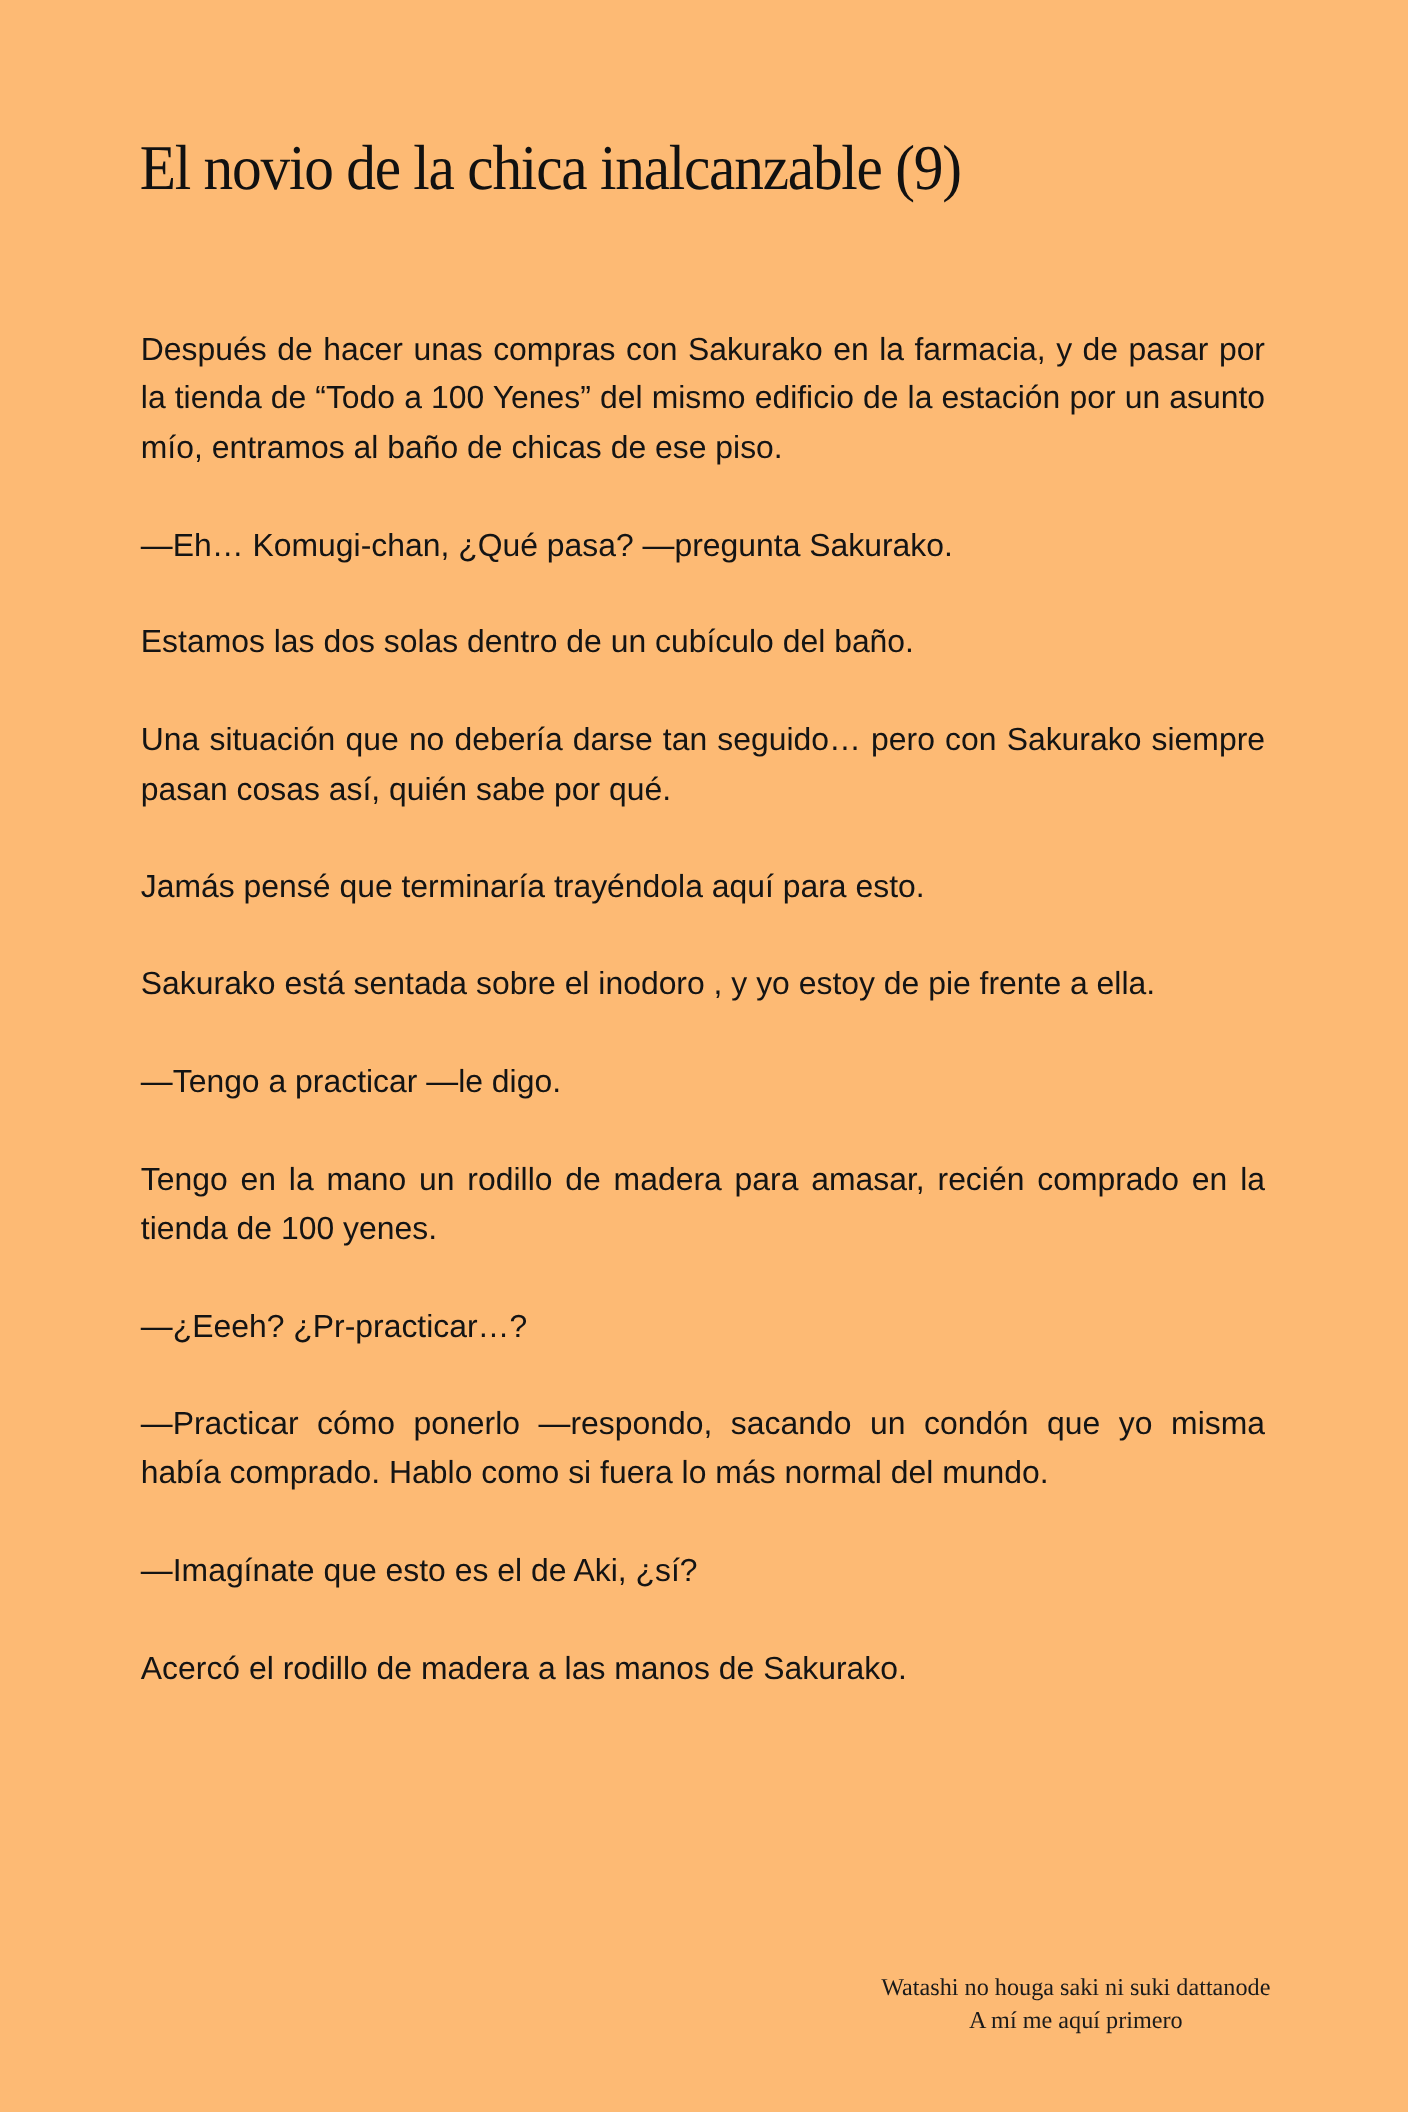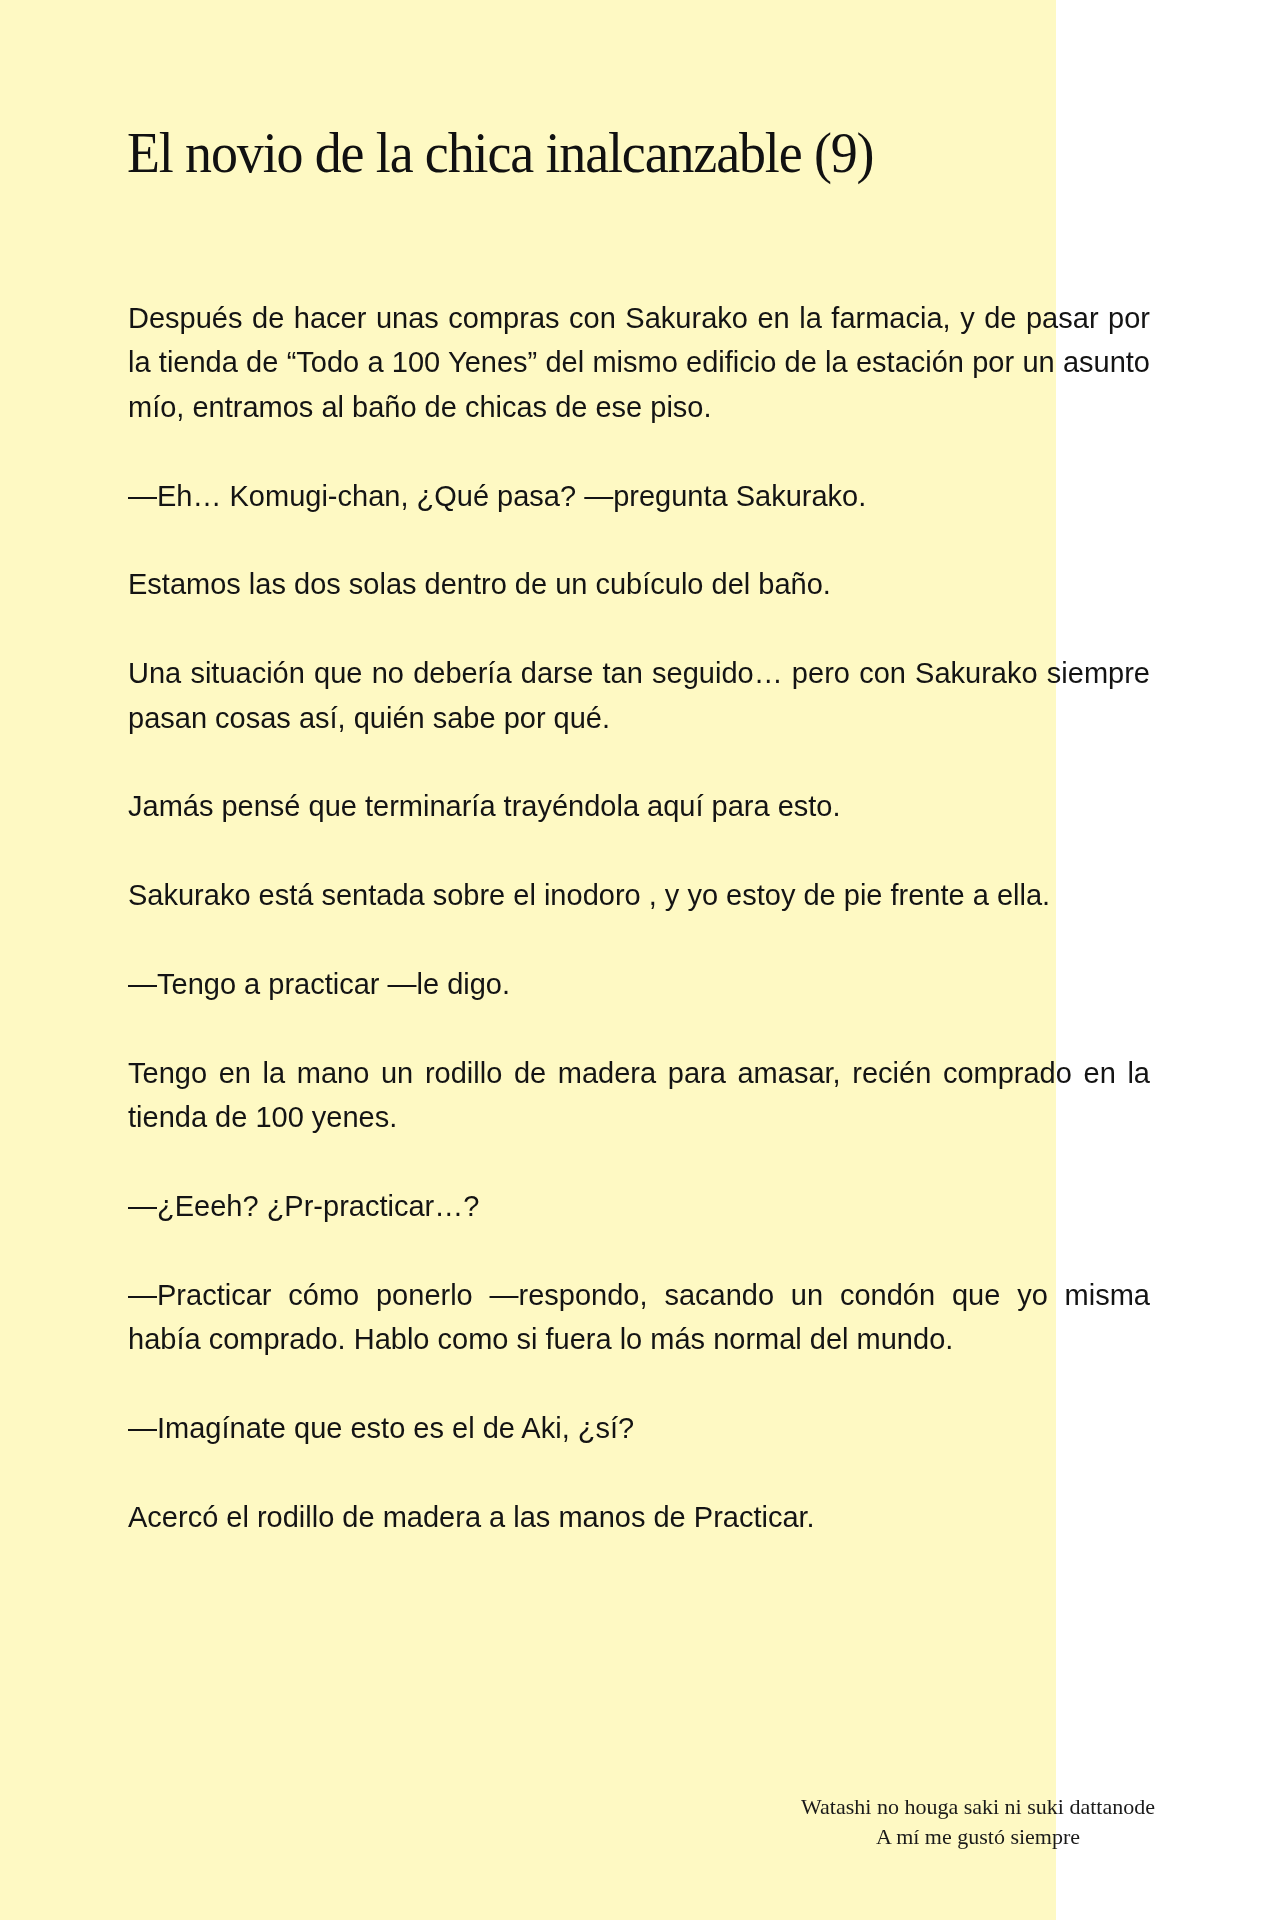--- a/index.html
+++ b/index.html
@@ -10,23 +10,23 @@
     body {
       width: 1280px;
       height: 1920px;
       position: relative;
       overflow: hidden;
       color: #141414;
     }
     .page {
       position: absolute;
       left: 0; top: 0;
-      width: 1056px;
+      width: 1280px;
       height: 1920px;
-      background: #fef9c3;
+      background: #fdba74;
     }
     .title {
       position: absolute;
       left: 127px;
       top: 118px;
       margin: 0;
       font-family: "Liberation Serif", "DejaVu Serif", serif;
       font-weight: normal;
       font-size: 58px;
       line-height: 70px;
@@ -83,21 +83,21 @@
     <p>—Eh… Komugi-chan, ¿Qué pasa? —pregunta Sakurako.</p>
     <p>Estamos las dos solas dentro de un cubículo del baño.</p>
     <p>Una situación que no debería darse tan seguido… pero con Sakurako siempre pasan cosas así, quién sabe por qué.</p>
     <p>Jamás pensé que terminaría trayéndola aquí para esto.</p>
     <p>Sakurako está sentada sobre el inodoro , y yo estoy de pie frente a ella.</p>
     <p>—Tengo a practicar —le digo.</p>
     <p>Tengo en la mano un rodillo de madera para amasar, recién comprado en la tienda de 100 yenes.</p>
     <p>—¿Eeeh? ¿Pr-practicar…?</p>
     <p>—Practicar cómo ponerlo —respondo, sacando un condón que yo misma había comprado. Hablo como si fuera lo más normal del mundo.</p>
     <p>—Imagínate que esto es el de Aki, ¿sí?</p>
-    <p>Acercó el rodillo de madera a las manos de Practicar.</p>
+    <p>Acercó el rodillo de madera a las manos de Sakurako.</p>
   </div>
 
   <div class="footer">
     <div>Watashi no houga saki ni suki dattanode</div>
-    <div>A mí me gustó siempre</div>
+    <div>A mí me aquí primero</div>
   </div>
 
 </div>
 
 </body></html>

